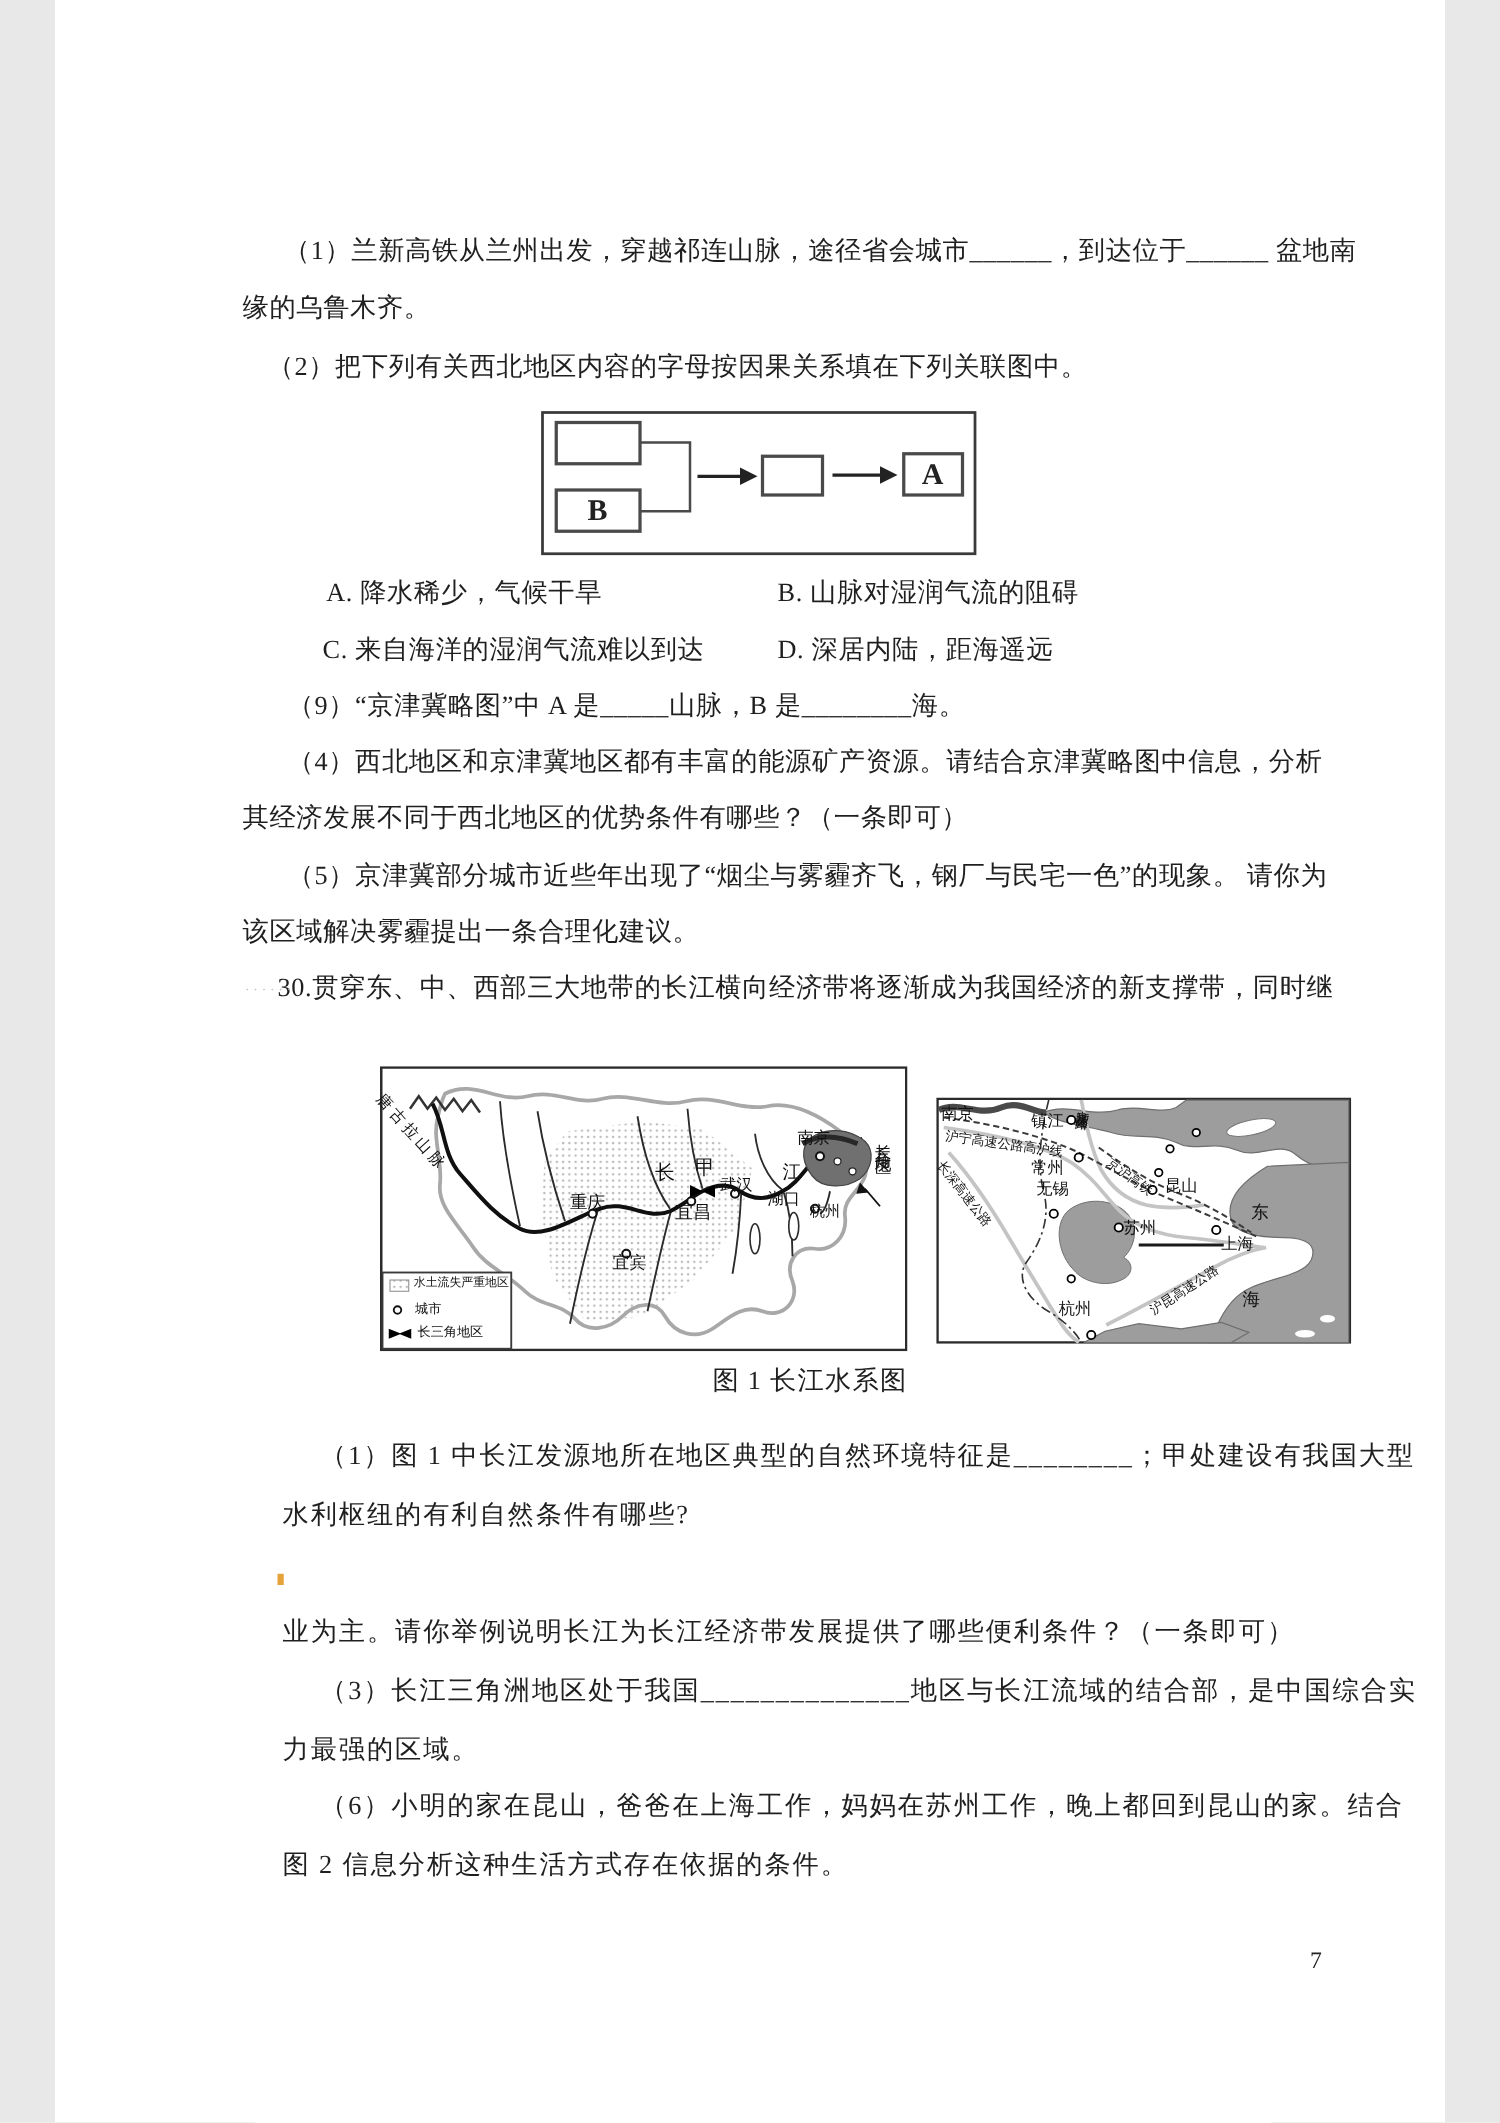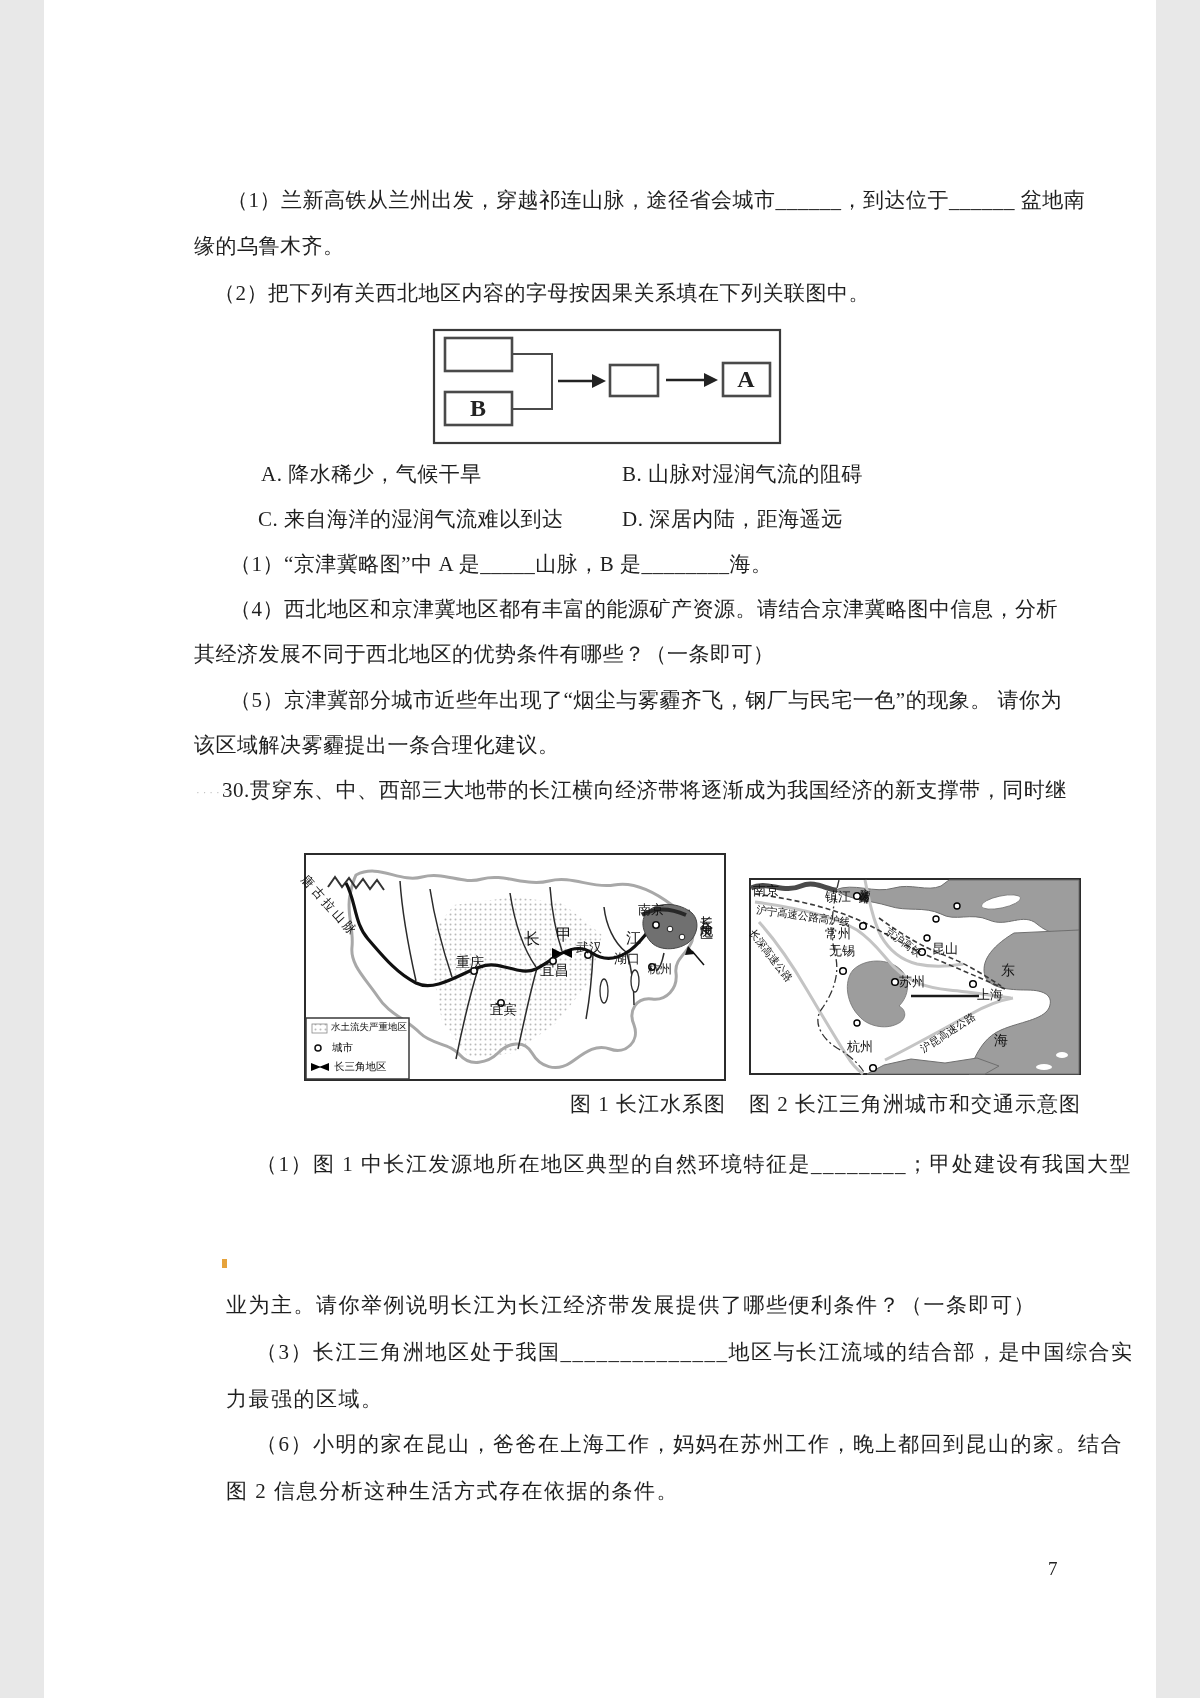--- a/index.html
+++ b/index.html
@@ -44,21 +44,21 @@
       <text x="314" y="59" text-anchor="middle" font-size="24" class="fc-letter" fill="#222">A</text>
       <text x="46" y="88" text-anchor="middle" font-size="24" class="fc-letter" fill="#222">B</text>
     </svg>
   </div>
 
   <div class="tl" style="left:217px;top:462px">A. 降水稀少，气候干旱</div>
   <div class="tl" style="left:578px;top:462px">B. 山脉对湿润气流的阻碍</div>
   <div class="tl" style="left:214px;top:507px">C. 来自海洋的湿润气流难以到达</div>
   <div class="tl" style="left:578px;top:507px">D. 深居内陆，距海遥远</div>
 
-  <div class="tl" style="left:186px;top:552px">（1）“京津冀略图”中 A 是_____山脉，B 是________海。</div>
+  <div class="tl" style="left:186px;top:552px">（9）“京津冀略图”中 A 是_____山脉，B 是________海。</div>
   <div class="tl" style="left:186px;top:597px">（4）西北地区和京津冀地区都有丰富的能源矿产资源。请结合京津冀略图中信息，分析</div>
   <div class="tl" style="left:150px;top:642px">其经济发展不同于西北地区的优势条件有哪些？（一条即可）</div>
   <div class="tl" style="left:186px;top:688px">（5）京津冀部分城市近些年出现了“烟尘与雾霾齐飞，钢厂与民宅一色”的现象。 请你为</div>
   <div class="tl" style="left:150px;top:733px">该区域解决雾霾提出一条合理化建议。</div>
 
   <div class="tl" style="left:178px;top:778px">30.贯穿东、中、西部三大地带的长江横向经济带将逐渐成为我国经济的新支撑带，同时继</div>
 
   <div class="dots" style="left:152px;top:786px">······</div>
 
   <div class="map" style="left:260px;top:853px;width:422px;height:228px">
@@ -165,23 +165,23 @@
     <div class="ml" style="left:252px;top:86px;font-size:14px">东</div>
     <div class="ml" style="left:245px;top:156px;font-size:14px">海</div>
     <div class="ml" style="left:8px;top:27px;font-size:10.5px;transform:rotate(8deg);transform-origin:left top">沪宁高速公路高沪线</div>
     <div class="ml vert" style="left:112px;top:2px;height:84px;font-size:10.5px;letter-spacing:1px;transform:rotate(8deg);transform-origin:center top">京沪高速公路</div>
     <div class="ml" style="left:6px;top:50px;font-size:10.5px;transform:rotate(52deg);transform-origin:left top">长深高速公路</div>
     <div class="ml" style="left:140px;top:48px;font-size:10.5px;transform:rotate(36deg);transform-origin:left top">京沪高铁</div>
     <div class="ml" style="left:170px;top:168px;font-size:10.5px;transform:rotate(-33deg);transform-origin:left top">沪昆高速公路</div>
   </div>
 
   <div class="cap" style="left:260px;top:1090px;width:422px">图 1 长江水系图</div>
-  <div class="cap" style="left:705px;top:1090px;width:332px">图 2 长江三角洲城市和交通示意图</div>
 
   <div class="tl2" style="left:212px;top:1152px">（1）图 1 中长江发源地所在地区典型的自然环境特征是________；甲处建设有我国大型</div>
+  <div class="tl2" style="left:182px;top:1199px">水利枢纽的有利自然条件有哪些?</div>
   <div class="odot" style="left:178px;top:1259px"></div>
   <div class="tl2" style="left:182px;top:1293px">业为主。请你举例说明长江为长江经济带发展提供了哪些便利条件？（一条即可）</div>
   <div class="tl2" style="left:212px;top:1340px">（3）长江三角洲地区处于我国______________地区与长江流域的结合部，是中国综合实</div>
   <div class="tl2" style="left:182px;top:1387px">力最强的区域。</div>
   <div class="tl2" style="left:212px;top:1432px">（6）小明的家在昆山，爸爸在上海工作，妈妈在苏州工作，晚上都回到昆山的家。结合</div>
   <div class="tl2" style="left:182px;top:1479px">图 2 信息分析这种生活方式存在依据的条件。</div>
 
   <div class="pageno" style="left:1004px;top:1558px">7</div>
 
 </div>

